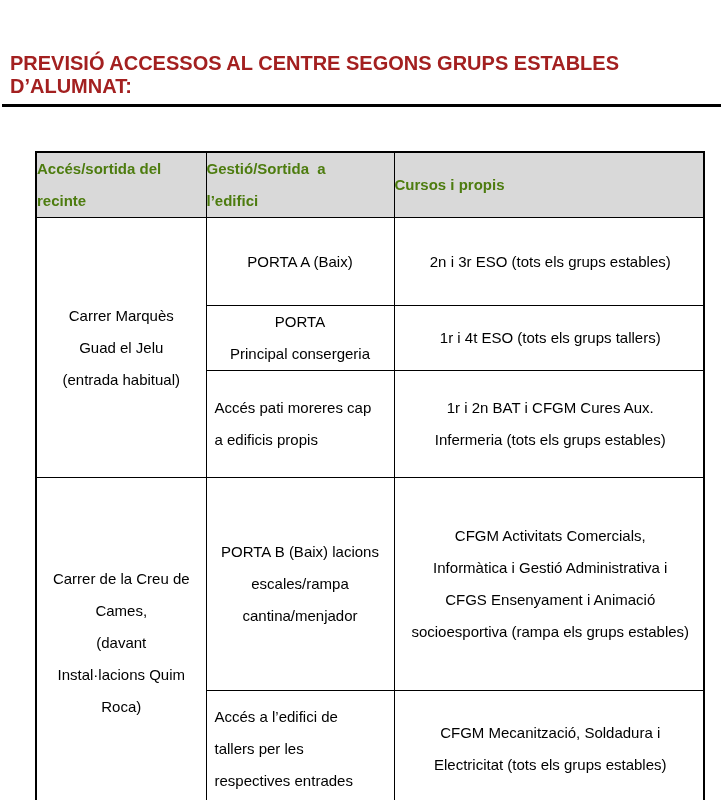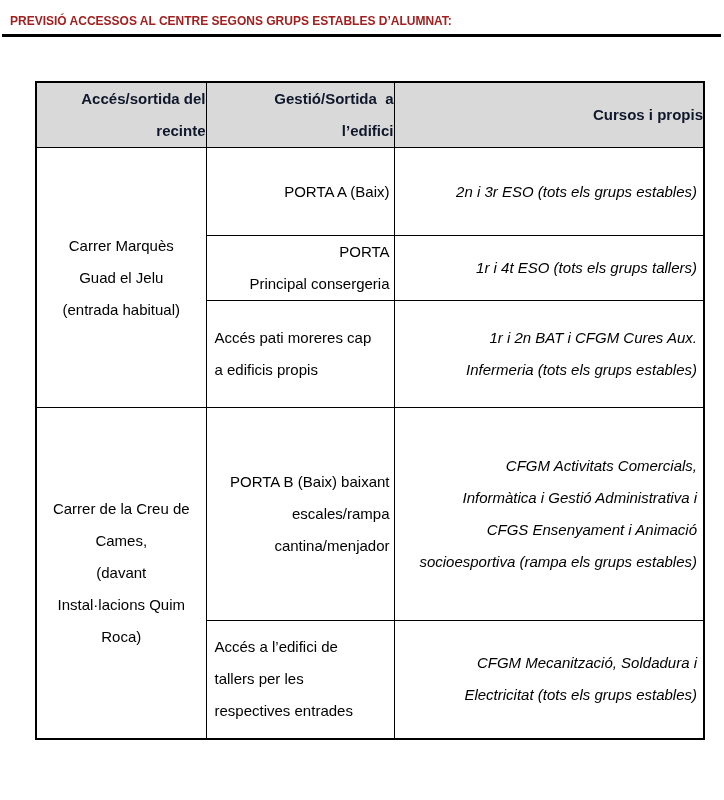--- a/index.html
+++ b/index.html
@@ -16,24 +16,25 @@
     height: 800px;
     background: #ffffff;
     position: relative;
   }
   .title-block {
     margin: 0 3px 0 2px;
     padding: 14px 0 6px 8px;
     border-bottom: 3px solid #000000;
   }
   .title {
-    font-size: 12px;
+    font-size: 20px;
     font-weight: 700;
     color: #A32020;
     white-space: pre-wrap;
+    margin-top: 38px;
   }
   table.access-table {
     border-collapse: collapse;
     table-layout: fixed;
     margin: 44px 0 0 35px;
     border: 2px solid #000000;
   }
   col.c1 { width: 170px; }
   col.c2 { width: 188px; }
   col.c3 { width: 310px; }
@@ -41,40 +42,39 @@
   .access-table td {
     border: 1px solid #000000;
     vertical-align: middle;
     font-size: 15px;
     line-height: 32px;
     white-space: pre-wrap;
     overflow: hidden;
   }
   .access-table th {
     background: #D9D9D9;
-    color: #0f172a;
+    color: #4d7c0f;
     font-weight: 700;
-    text-align: right;
+    text-align: left;
     height: 63px;
   }
   tr.row-1 { height: 88px; }
   tr.row-2 { height: 63px; }
   tr.row-3 { height: 107px; }
   tr.row-4 { height: 213px; }
   tr.row-5 { height: 118px; }
   td.recinte {
     text-align: center;
     padding: 8px 4px;
   }
-  td.edifici.align-center { text-align: right; padding: 0 4px; }
+  td.edifici.align-center { text-align: center; padding: 0 4px; }
   td.edifici.align-left  { text-align: left; padding: 0 4px 0 8px; }
   td.cursos {
-    text-align: right;
+    text-align: center;
     padding: 0 6px 0 9px;
-    font-style: italic;
   }
 </style>
 </head>
 <body>
 
 <div class="page">
 
   <div class="title-block">
     <div class="title">PREVISIÓ ACCESSOS AL CENTRE SEGONS GRUPS ESTABLES D’ALUMNAT:</div>
   </div>
@@ -112,21 +112,21 @@
 a edificis propis</td>
         <td class="cursos">1r i 2n BAT i CFGM Cures Aux.
 Infermeria (tots els grups estables)</td>
       </tr>
       <tr class="row-4">
         <td class="recinte" rowspan="2">Carrer de la Creu de
 Cames,
 (davant
 Instal·lacions Quim
 Roca)</td>
-        <td class="edifici align-center">PORTA B (Baix) baixant
+        <td class="edifici align-center">PORTA B (Baix) lacions
 escales/rampa
 cantina/menjador</td>
         <td class="cursos">CFGM Activitats Comercials,
 Informàtica i Gestió Administrativa i
 CFGS Ensenyament i Animació
 socioesportiva (rampa els grups estables)</td>
       </tr>
       <tr class="row-5">
         <td class="edifici align-left">Accés a l’edifici de
 tallers per les

